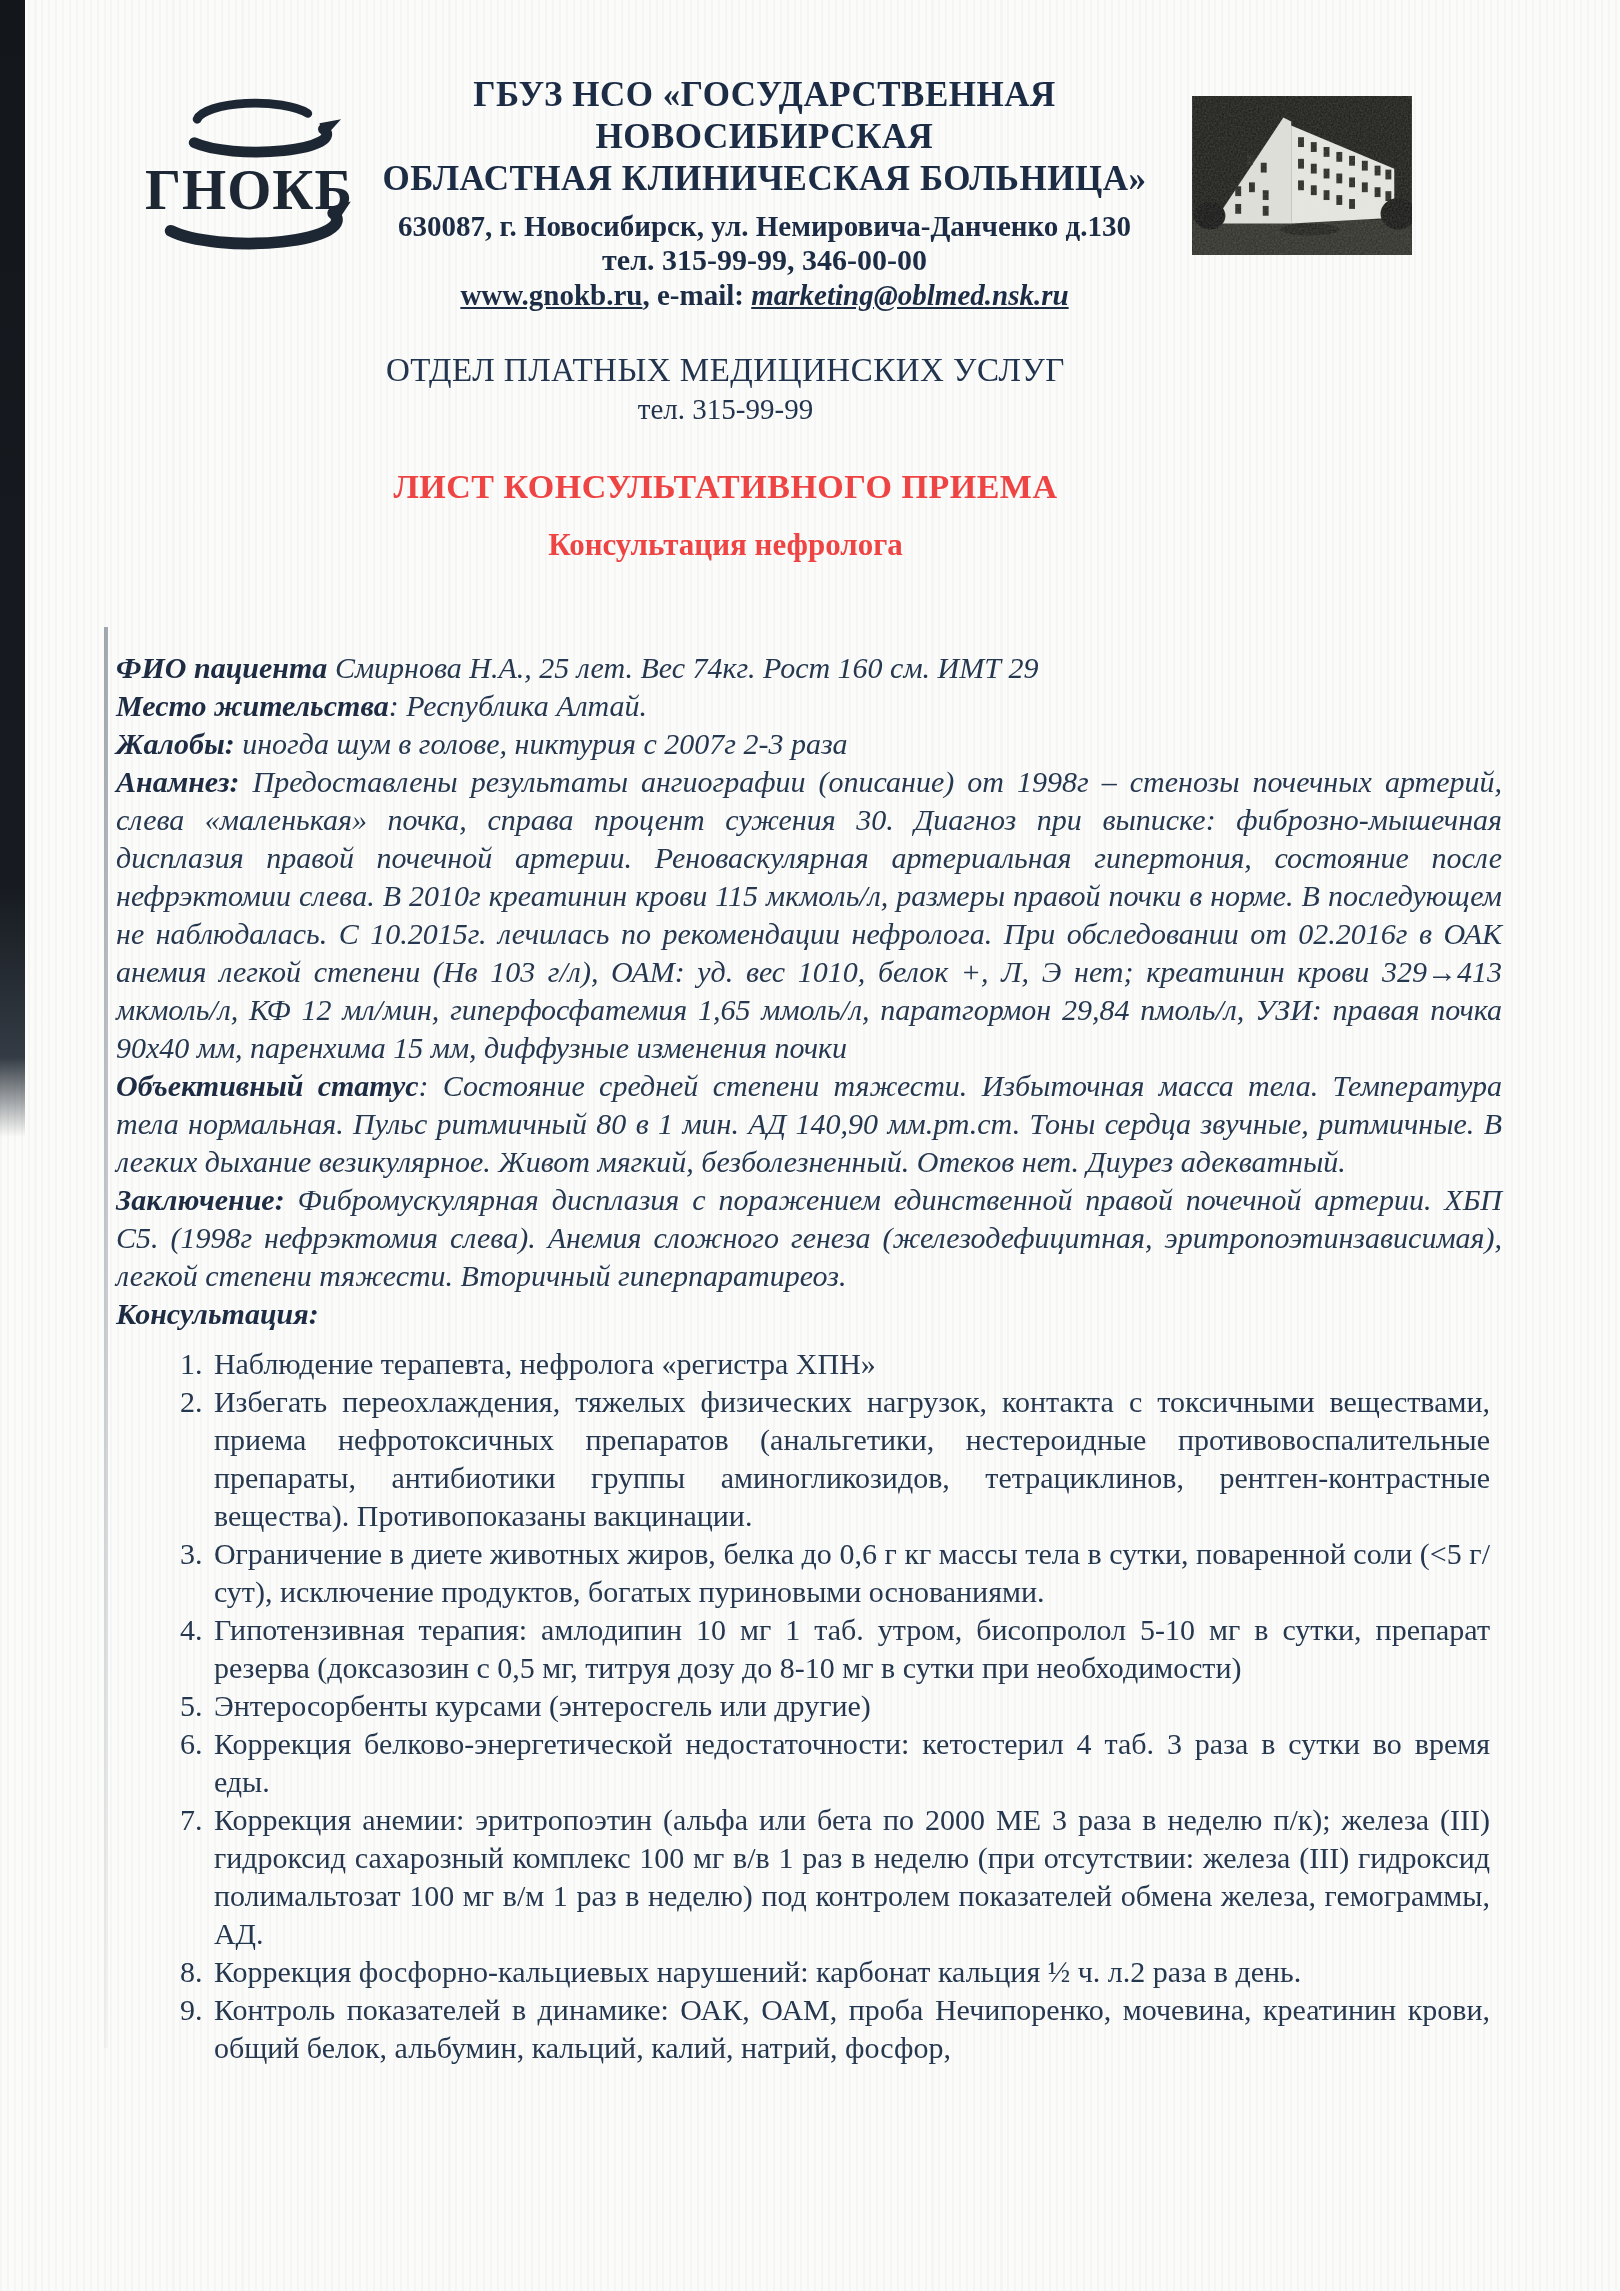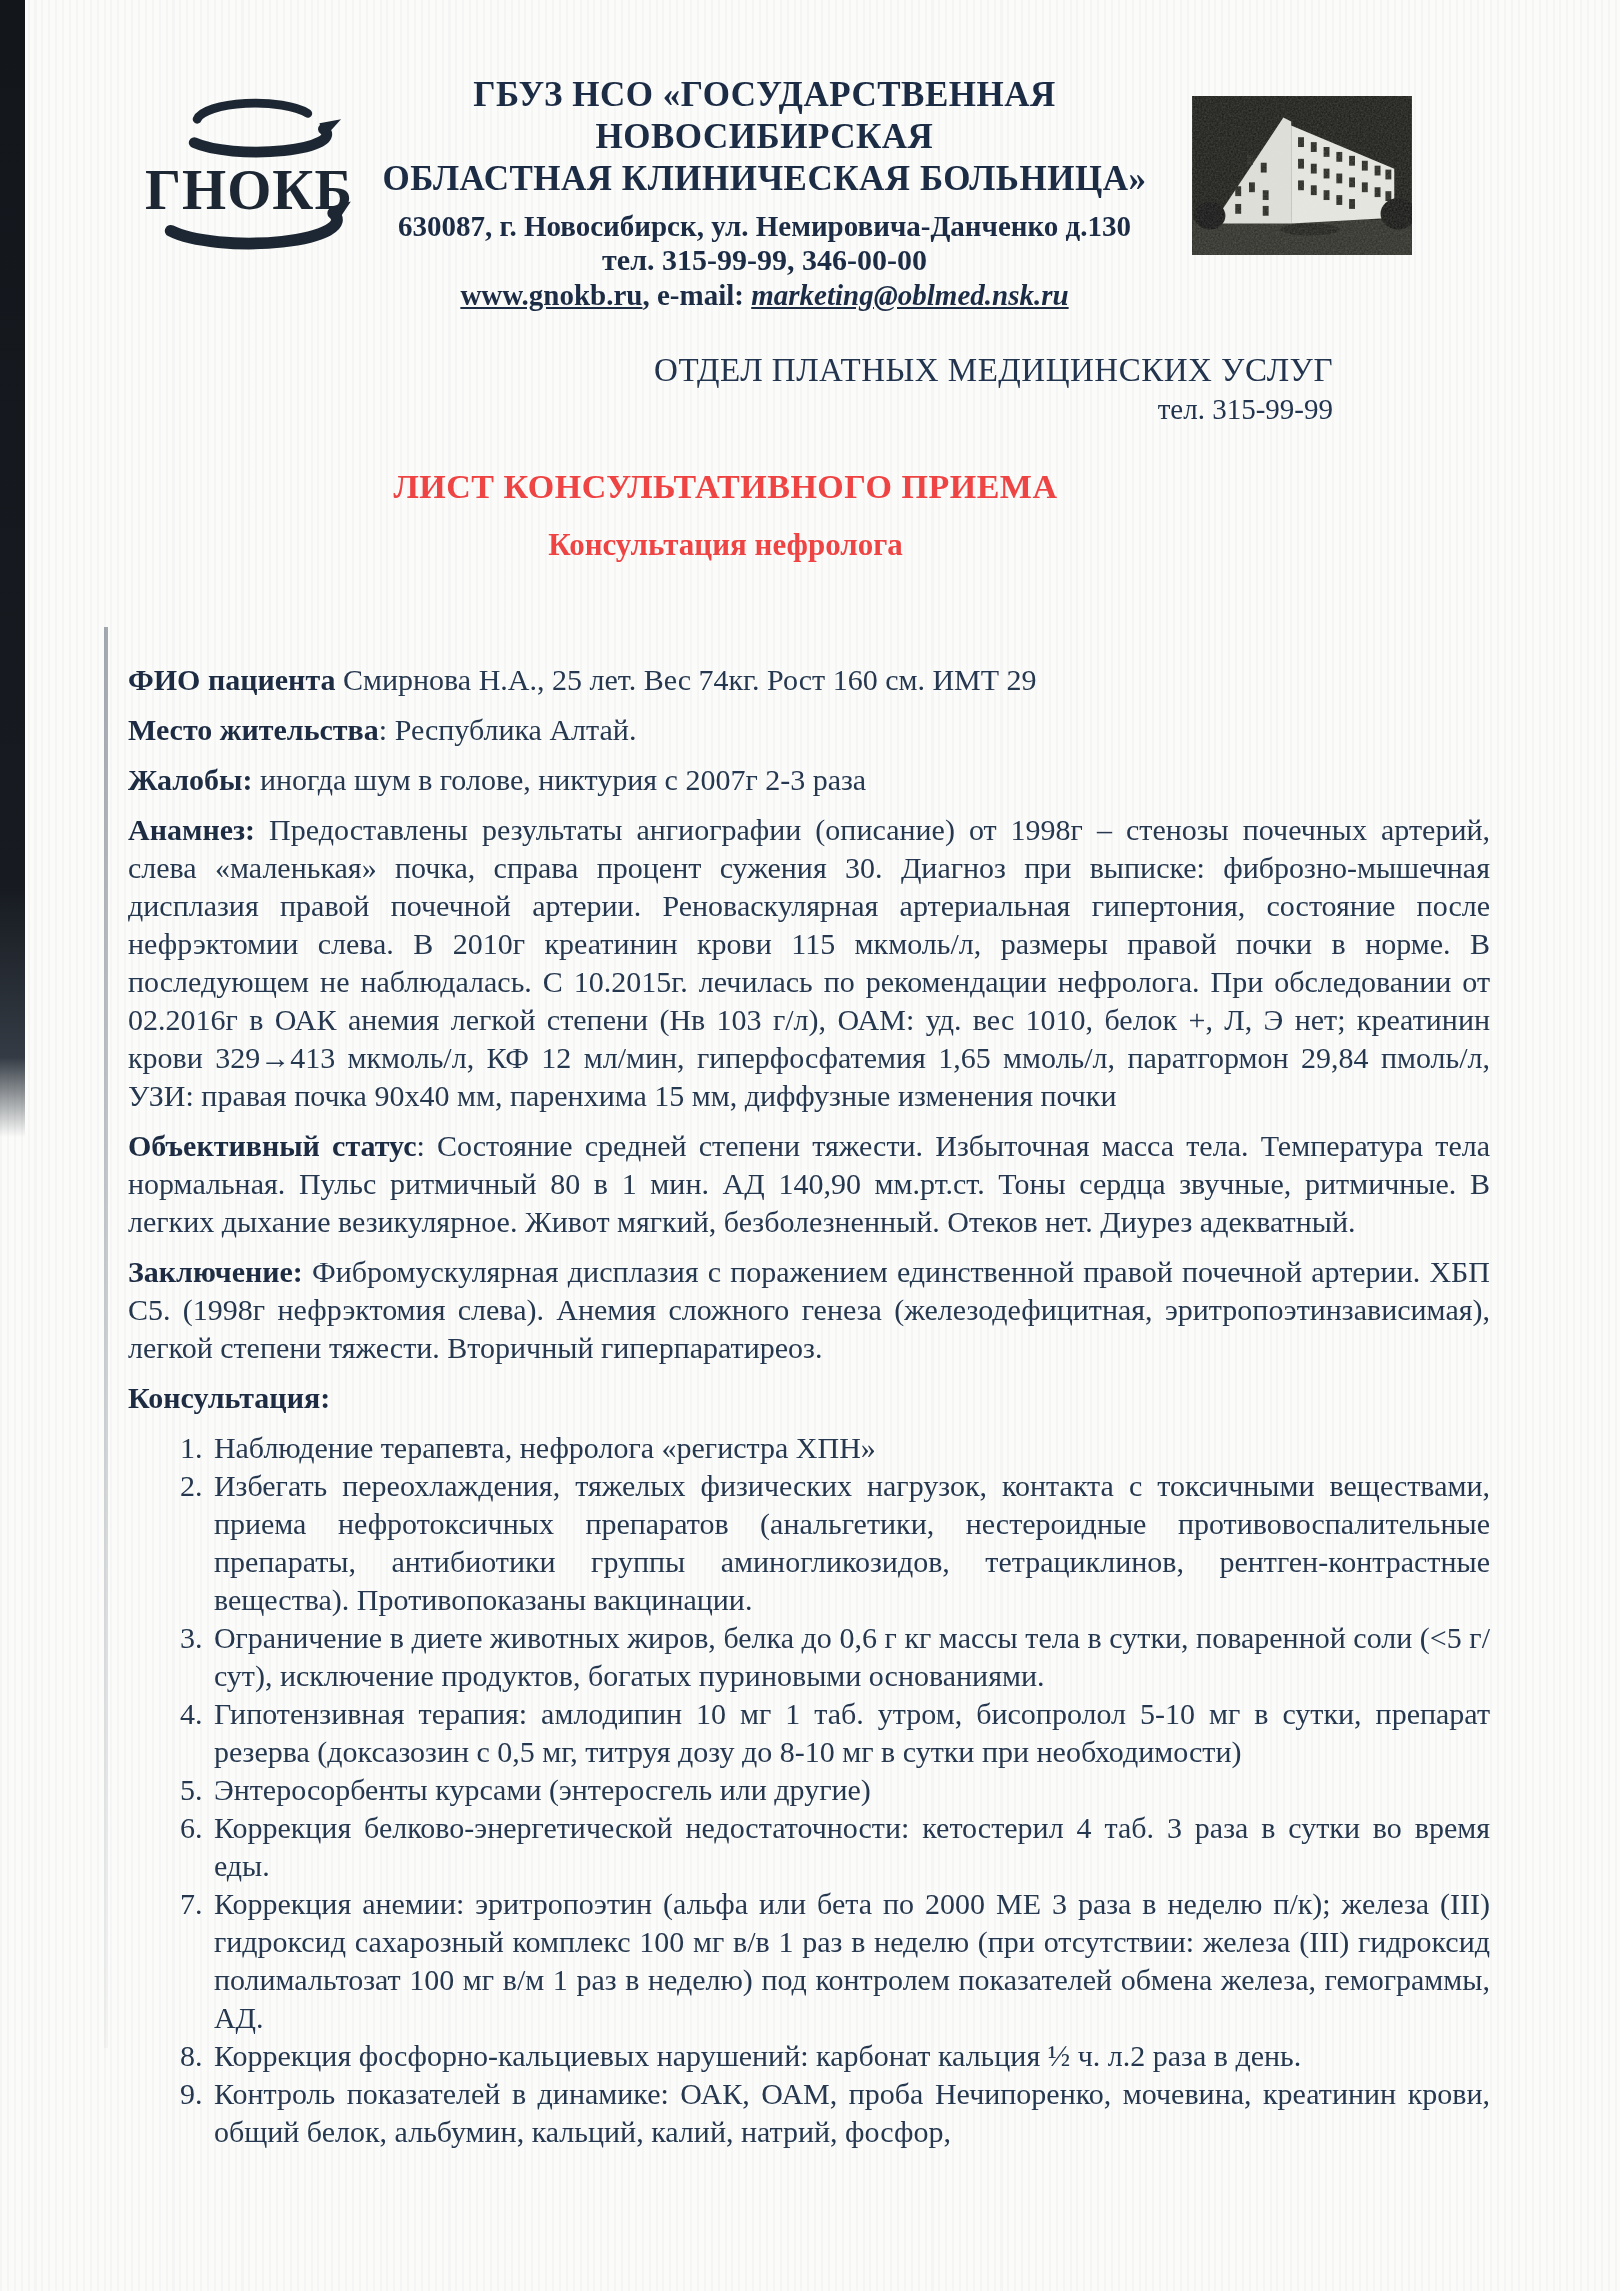--- a/index.html
+++ b/index.html
@@ -25,31 +25,31 @@
   .org-block{
     position:absolute;left:345px;top:61px;width:839px;text-align:center;
     font-weight:bold;color:#1c2c45;margin-top:13px;
   }
   .org-name{font-size:35px;line-height:42px;letter-spacing:0.5px;}
   .addr{font-size:29px;line-height:34px;margin-top:8.8px;}
   .tel{font-size:30px;line-height:34px;}
   .contacts{font-size:29px;line-height:36px;}
   .u{text-decoration:underline;}
   .i{font-style:italic;}
-  .dept-block{position:absolute;left:118px;top:351px;width:1215px;text-align:right;color:#22344e;}
+  .dept-block{position:absolute;left:118px;top:351px;width:1215px;text-align:center;color:#22344e;}
   .dept-name{font-size:33px;line-height:39px;letter-spacing:0.5px;}
   .dept-tel{font-size:29px;line-height:35px;margin-top:2px;}
   .title-block{position:absolute;left:118px;top:468px;width:1215px;text-align:center;color:#ef4444;}
   .doc-title{font-size:34px;font-weight:bold;letter-spacing:0.5px;}
   .doc-subtitle{font-size:31px;font-weight:bold;margin-top:21px;}
   .body{
     position:absolute;left:116px;top:649px;width:1386px;
     font-size:30px;line-height:38px;text-align:justify;color:#26384f;
   }
-  .body p{margin:12px;}
+  .body p{margin:0;font-style:italic;}
   .b{font-weight:bold;color:#1d2c43;}
   ol.rec{margin:12px;padding:0 0 0 82px;}
   ol.rec li{text-align:justify;padding-left:3.9px;}
 </style>
 </head>
 <body>
 
 <div class="page">
 
   <div class="scan-bar"></div>

